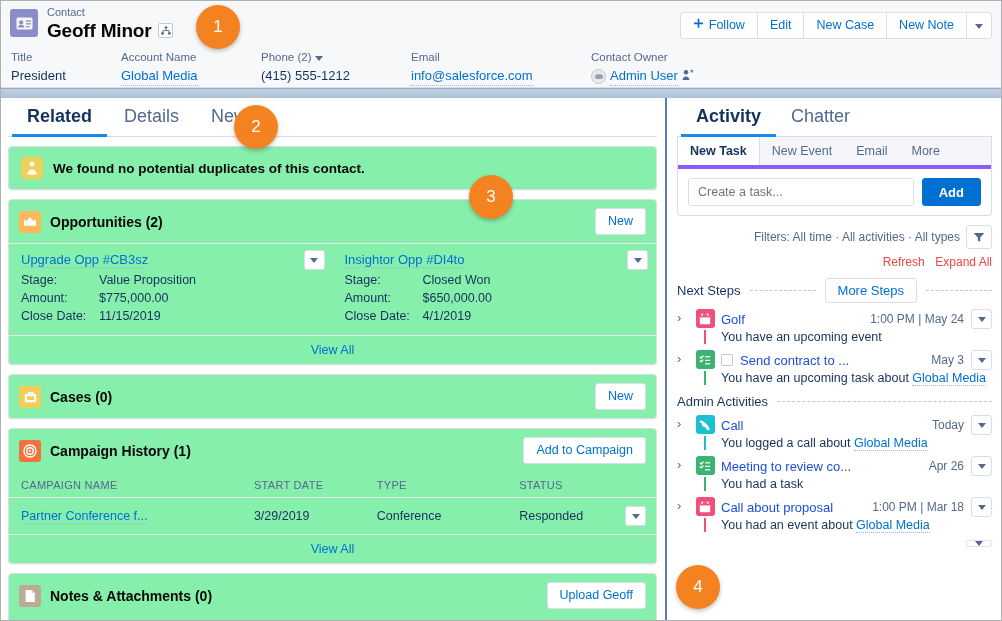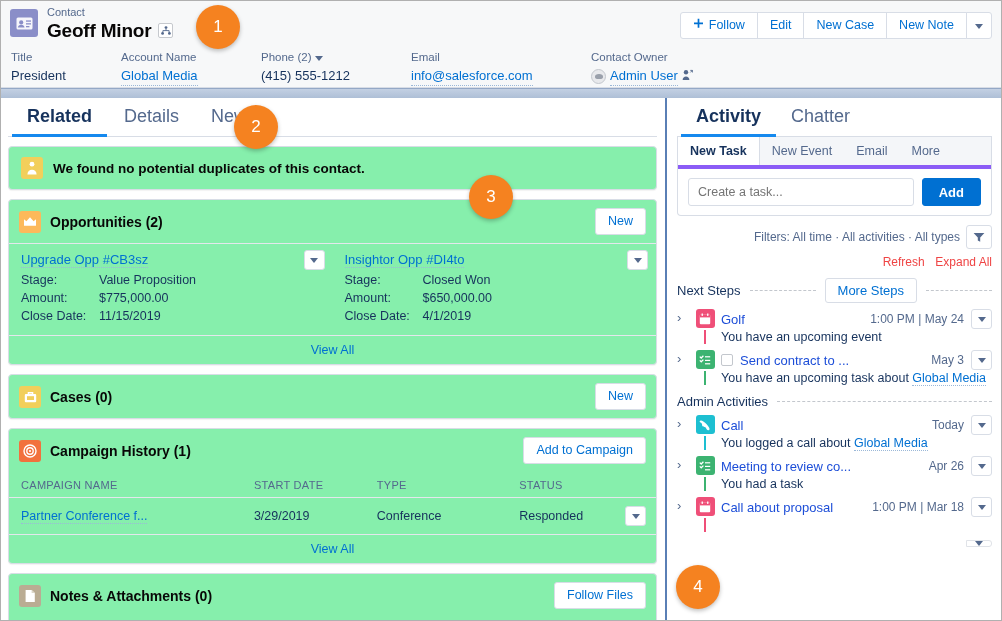--- a/index.html
+++ b/index.html
@@ -382,21 +382,21 @@
       <div class="card-head">
         <div class="card-title">
           <div class="sect-icon" style="background:#baac93">
             <svg width="12" height="14" viewBox="0 0 12 14">
                 <path d="M1.6 0.9h6l3.2 3.2v9H1.6z" fill="#fff"></path>
                 <path d="M7.6 0.9v3.2h3.2" fill="#dcd6c8"></path>
               </svg>
           </div>
           <span>Notes &amp; Attachments (0)</span>
         </div>
-        <button class="btn">Follow Files</button>
+        <button class="btn">Upload Geoff</button>
       </div>
       <div class="dropzone">
         
       </div>
     </div>
 
   </div>
 
   <div class="col-right">
 
@@ -567,20 +567,23 @@
       </div>
       <div class="tl-body">
         <div class="tl-line1">
           <a class="tl-title">Call about proposal</a>
           <span class="tl-spacer"></span>
           <span class="tl-date">1:00 PM | Mar 18</span>
           <div class="caret-btn">
               <i></i>
             </div>
         </div>
+        <div class="tl-sub">
+          <span>You had an event about </span><a class="lnk">Global Media</a>
+        </div>
       </div>
     </div>
 
     <div class="load-more-row">
       <div class="load-caret">
           <i style="border-left:4px solid transparent;border-right:4px solid transparent;border-top:5px solid #54698d;display:block"></i>
         </div>
     </div>
 
   </div>

